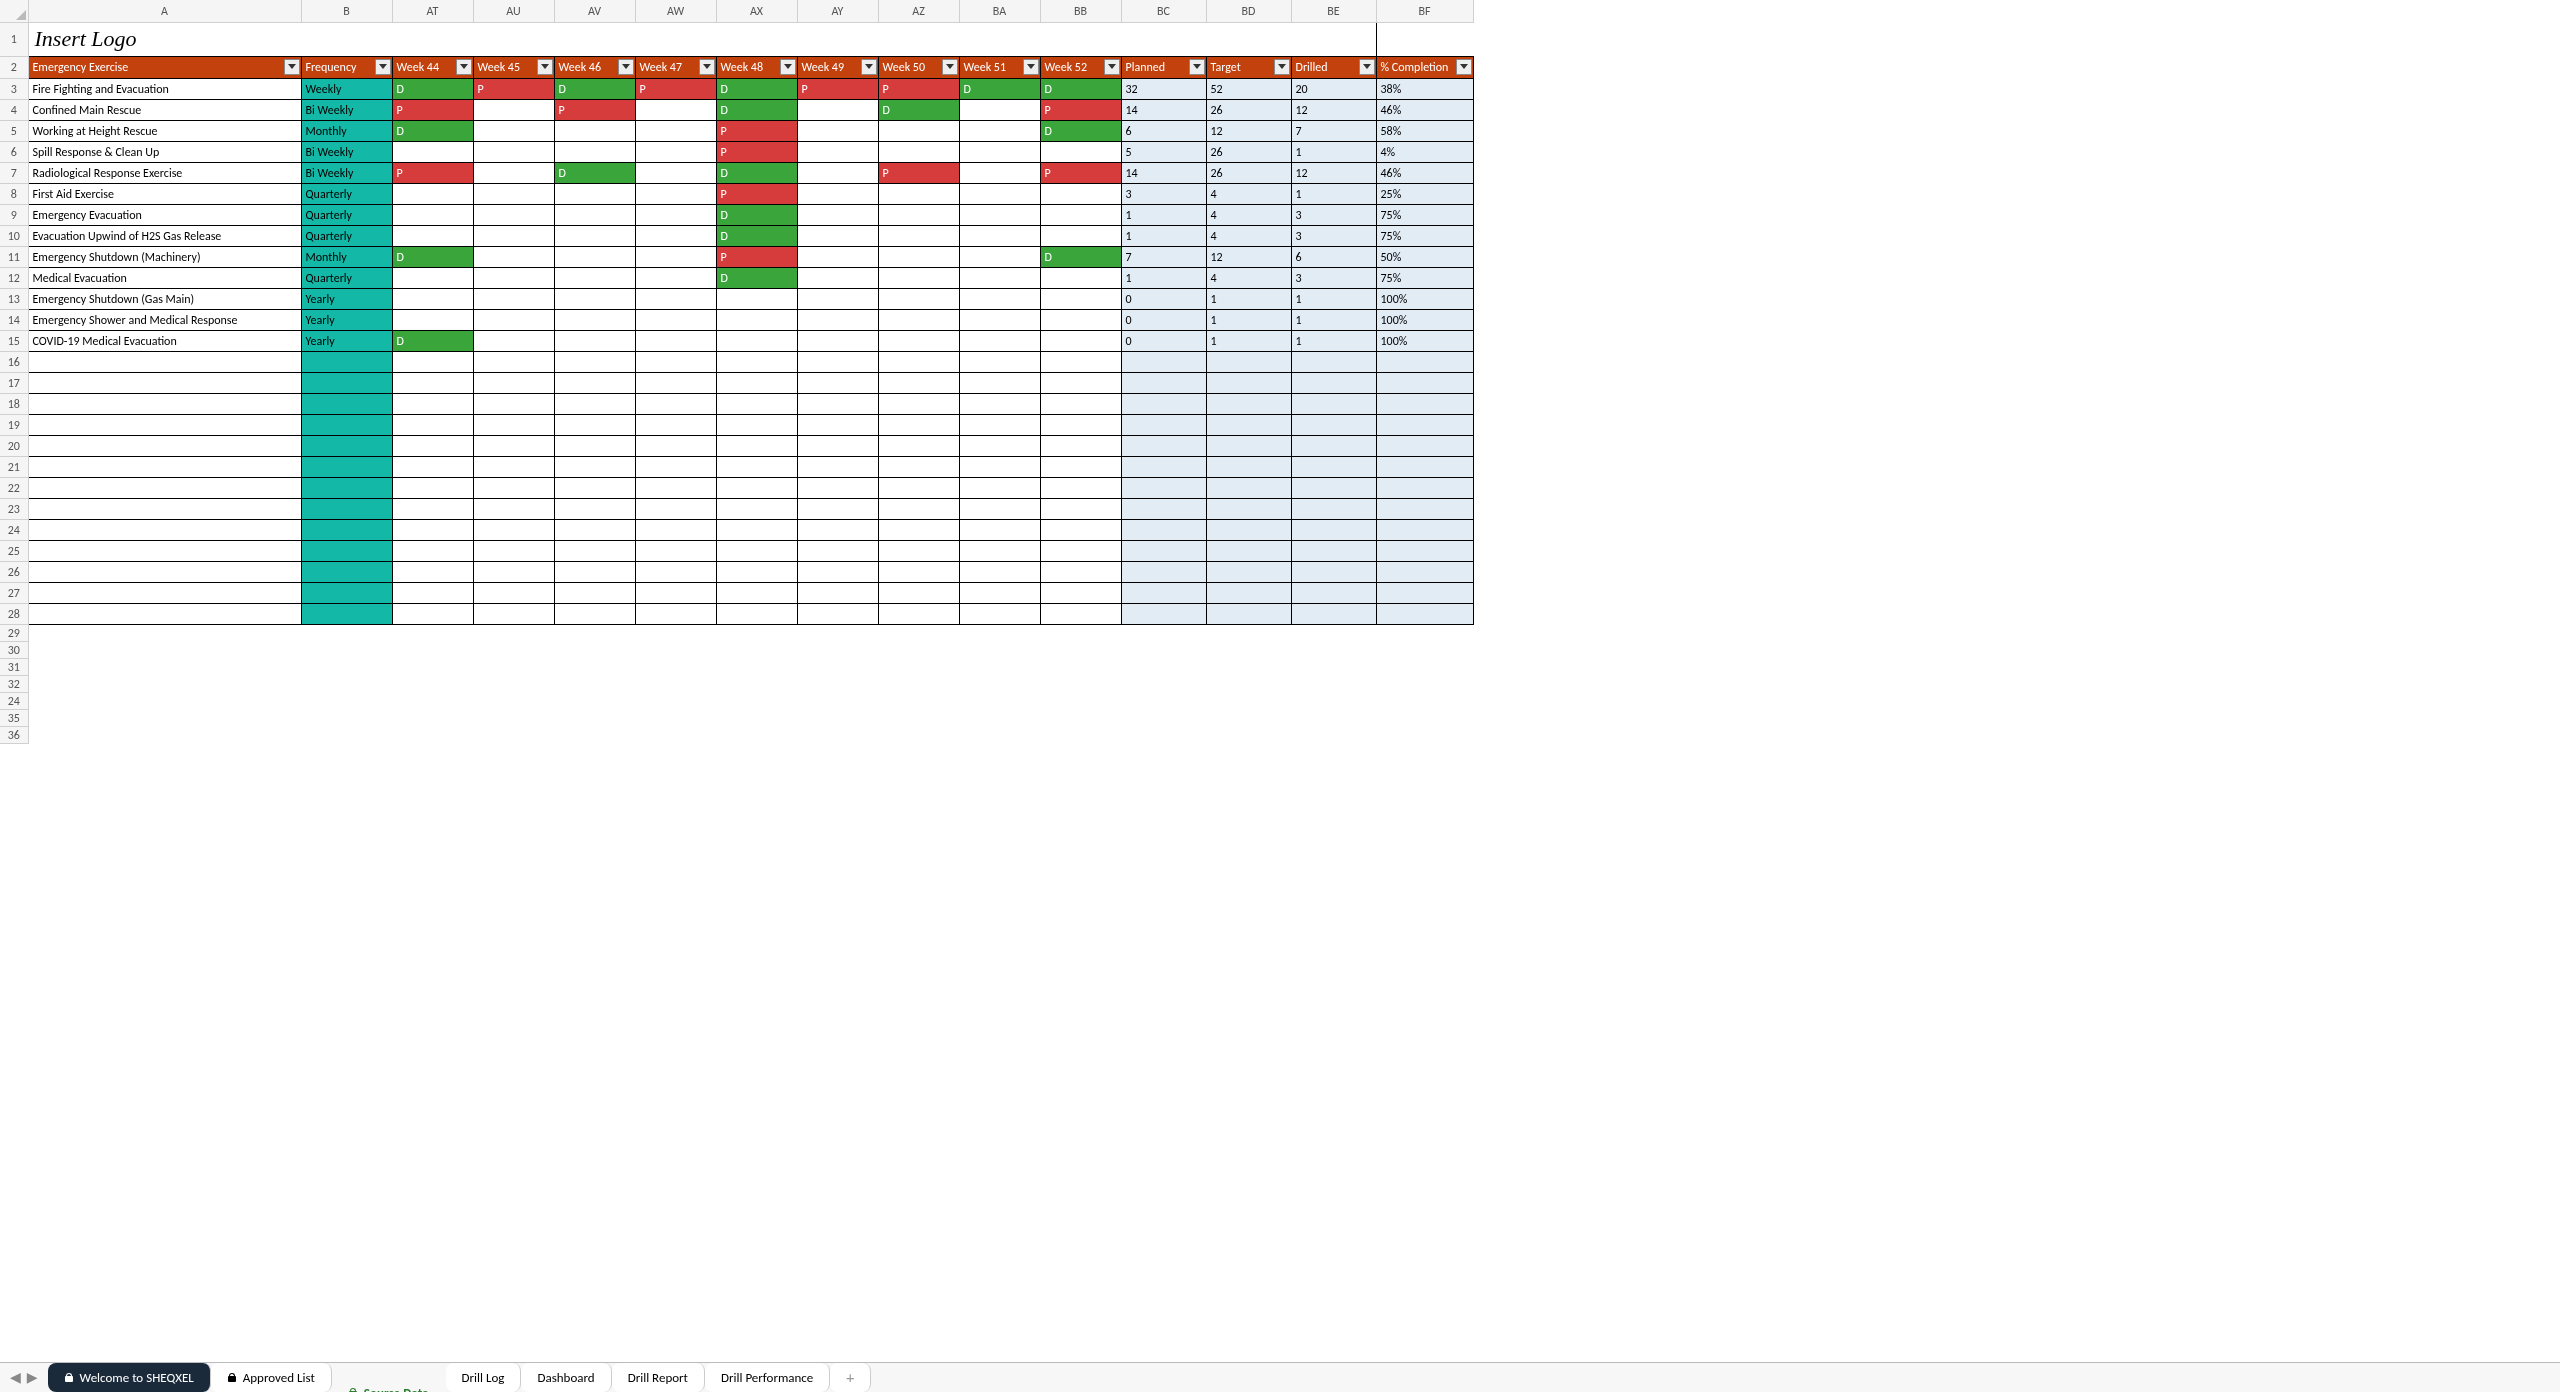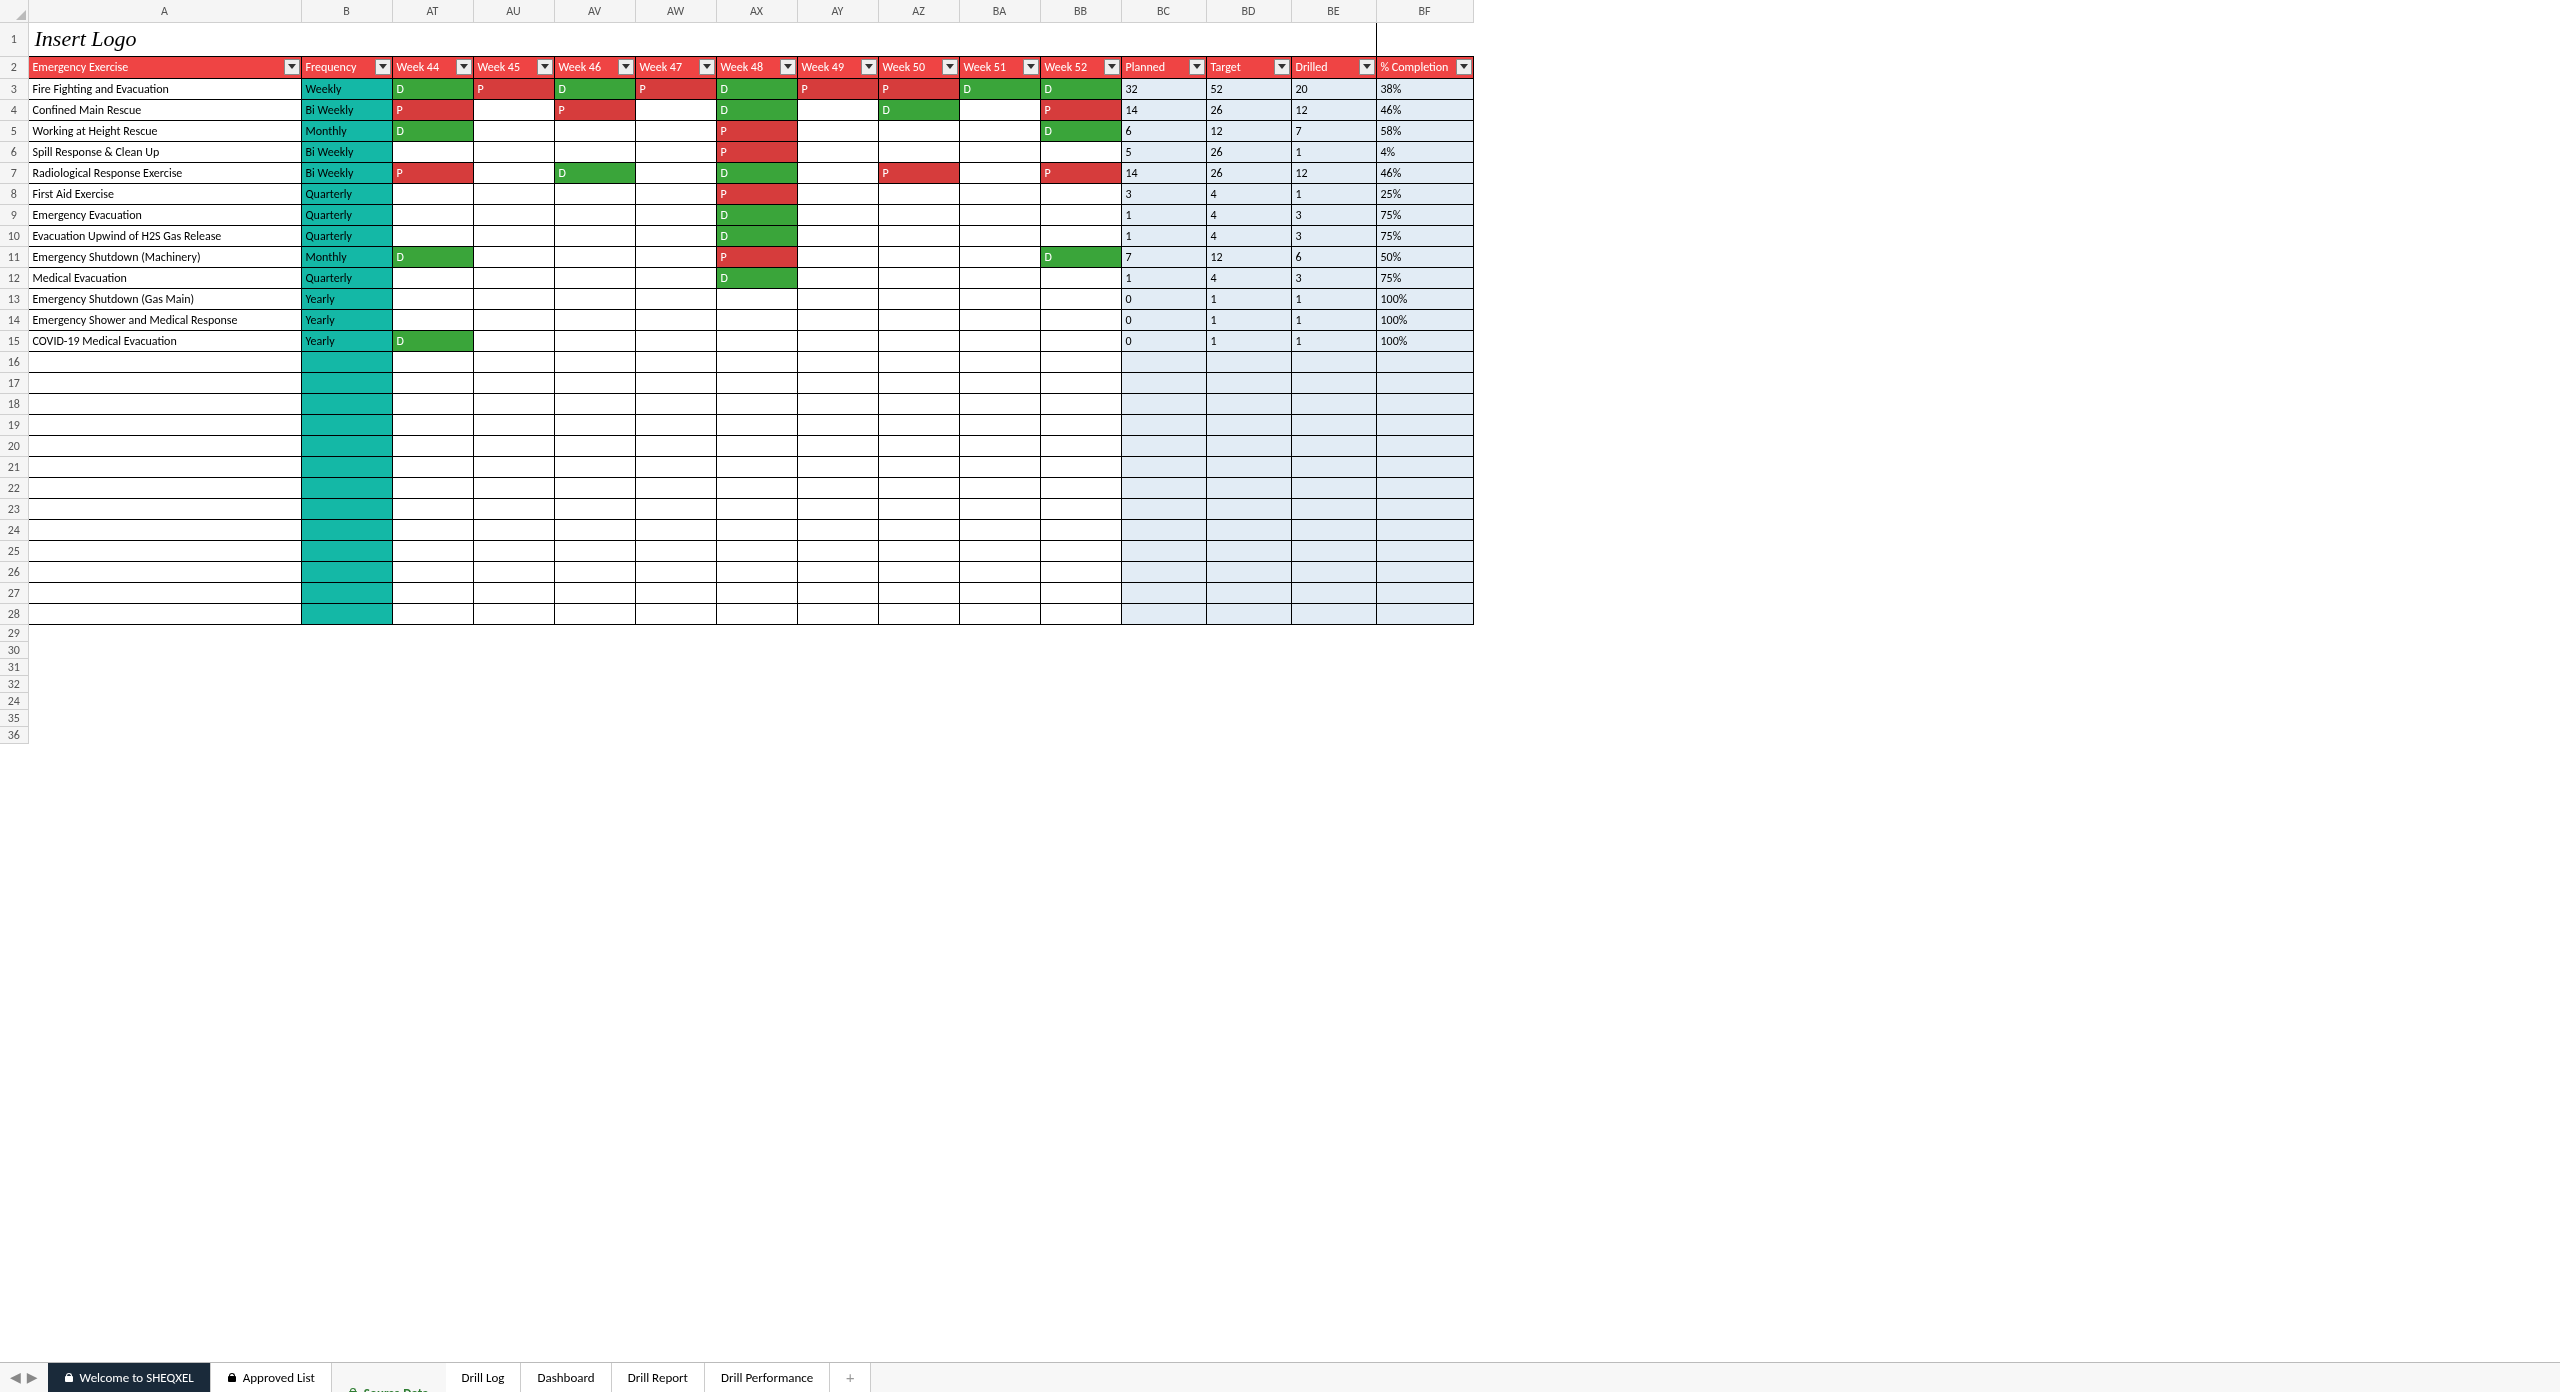--- a/index.html
+++ b/index.html
@@ -81,21 +81,21 @@
     border: 1px solid #000;
     border-right: none;
     height: 34px;
     padding-left: 6px;
   }
   tr.title td.title-rest { border:1px solid #000; border-left:none; border-right:none;}
   tr.title td.title-end { border:1px solid #000; border-left:none;}
   tr.title th.rowhdr { height:34px; }
   
   tr.header td {
-    background: #ef4444;
+    background: #c2410c;
     color: #fff;
     font-weight: normal;
     height:22px;
     position:relative;
     padding-right:18px;
   }
   
   .filter-btn {
     position:absolute;
     right:1px; top:2px;
@@ -138,20 +138,21 @@
     padding:0 10px;
     color:#888;
   }
   .tab-nav span{font-size:14px; cursor:default;}
   .tab {
     display:flex;align-items:center;gap:6px;
     padding:0 16px;
     border-right:1px solid #ccc;
     background:#fff;
     cursor:default;
+    border-radius:8px;
   }
   .tab.active-dark { background:#1a2a3a; color:#fff;}
   .tab.active-green { color:#2e7d32; font-weight:bold;margin-top:30px;}
   .lock-icon {
     width:10px;height:10px;
     display:inline-block;
     position:relative;
   }
   .lock-icon::before{
     content:"";position:absolute;left:1px;top:3px;width:8px;height:6px;background:currentColor;border-radius:1px;

